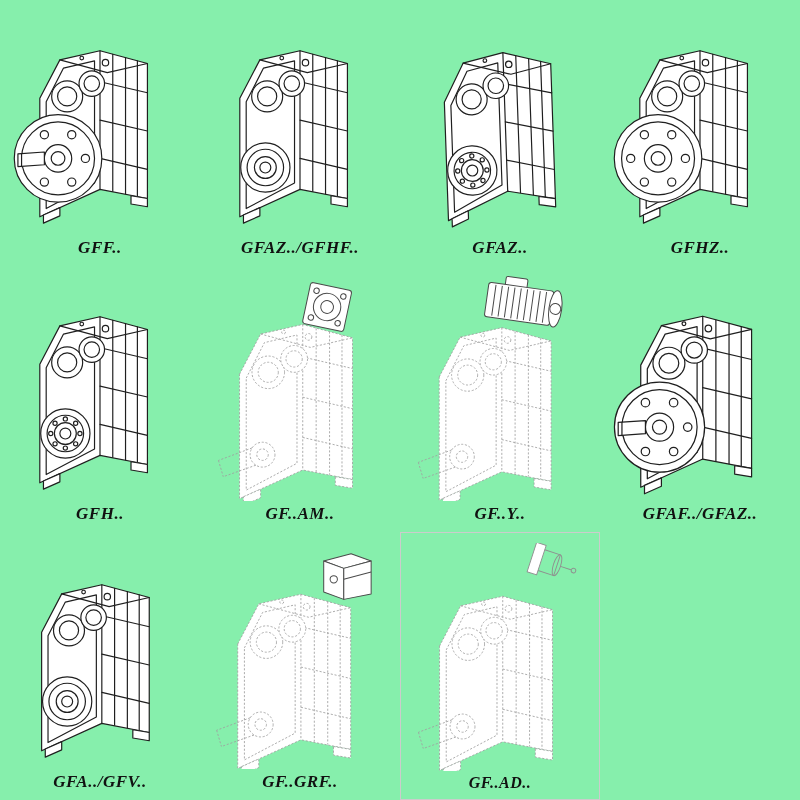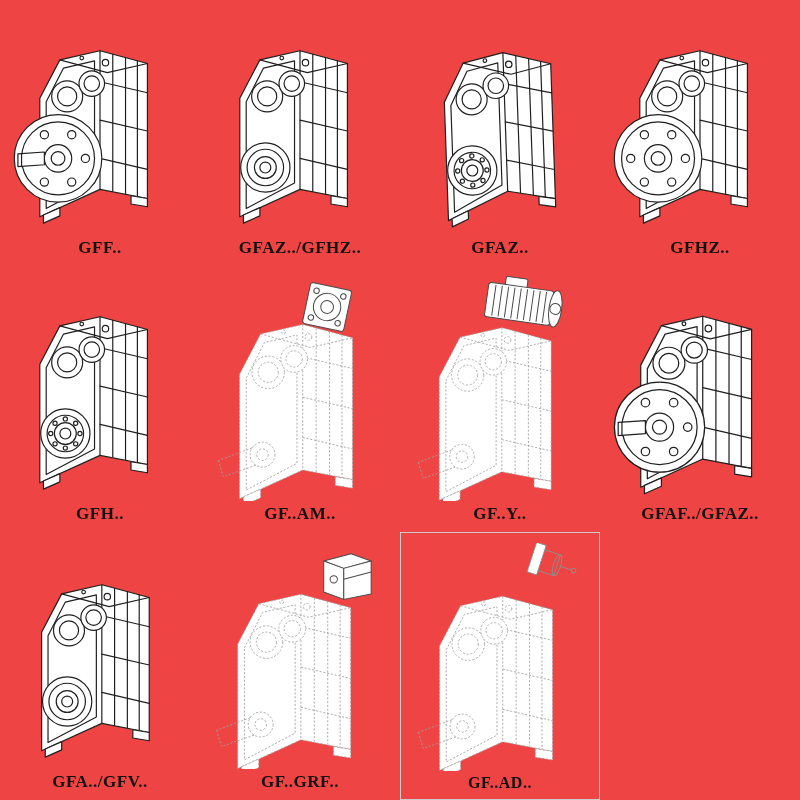--- a/index.html
+++ b/index.html
@@ -1,17 +1,17 @@
 <!DOCTYPE html>
 <html><head>
 <meta charset="utf-8">
 <style>
   html,body{margin:0;padding:0;background:#fff;}
-  .page{width:800px;height:800px;background:#ef4444;overflow:hidden;position:relative;
-        font-family:"Liberation Serif","DejaVu Serif",serif;}
+  .page{width:800px;height:800px;background:#86efac;overflow:hidden;position:relative;
+        font-family:"Liberation Serif","DejaVu Serif",serif;font-style:italic;}
   .grid{display:grid;grid-template-columns:repeat(4,200px);grid-template-rows:266px 266px 268px;}
   .cell{margin:0;display:flex;flex-direction:column;align-items:center;justify-content:flex-end;
         padding:0 0 8px 0;box-sizing:border-box;}
   .cell.boxed{box-shadow:inset 0 0 0 1px #cccccc;}
   .art{width:200px;height:228px;flex:0 0 auto;display:block;}
   .label{font-weight:700;font-size:17px;color:#111;letter-spacing:.5px;white-space:nowrap;
          margin-top:3px;text-align:center;}
   .cell:nth-child(11) .label,.cell:nth-child(12) .label{font-size:16px;}
   .art .solid{stroke:#1f1f1f;stroke-width:1.3;stroke-linejoin:round;stroke-linecap:round;fill:none;}
   .art .ghost{stroke:#a0a0a0;stroke-width:.9;stroke-dasharray:2.2 1.8;stroke-linejoin:round;fill:none;}
@@ -105,21 +105,21 @@
     </figure>
 
     <figure class="cell">
       <svg class="art" viewBox="0 0 200 250">
         <g class="solid">
           <use href="#housing"></use>
             <use href="#bores"></use>
             <use href="#hollow"></use>
         </g>
       </svg>
-      <figcaption class="label">GFAZ../GFHZ..</figcaption>
+      <figcaption class="label">GFAZ../GFHF..</figcaption>
     </figure>
 
     <figure class="cell">
       <svg class="art" viewBox="0 0 200 250">
         <g class="solid" transform="translate(6,2) rotate(-2 100 130)">
           <use href="#housing"></use>
             <use href="#bores"></use>
             <use href="#hollow"></use>
             <use href="#bearing"></use>
         </g>

